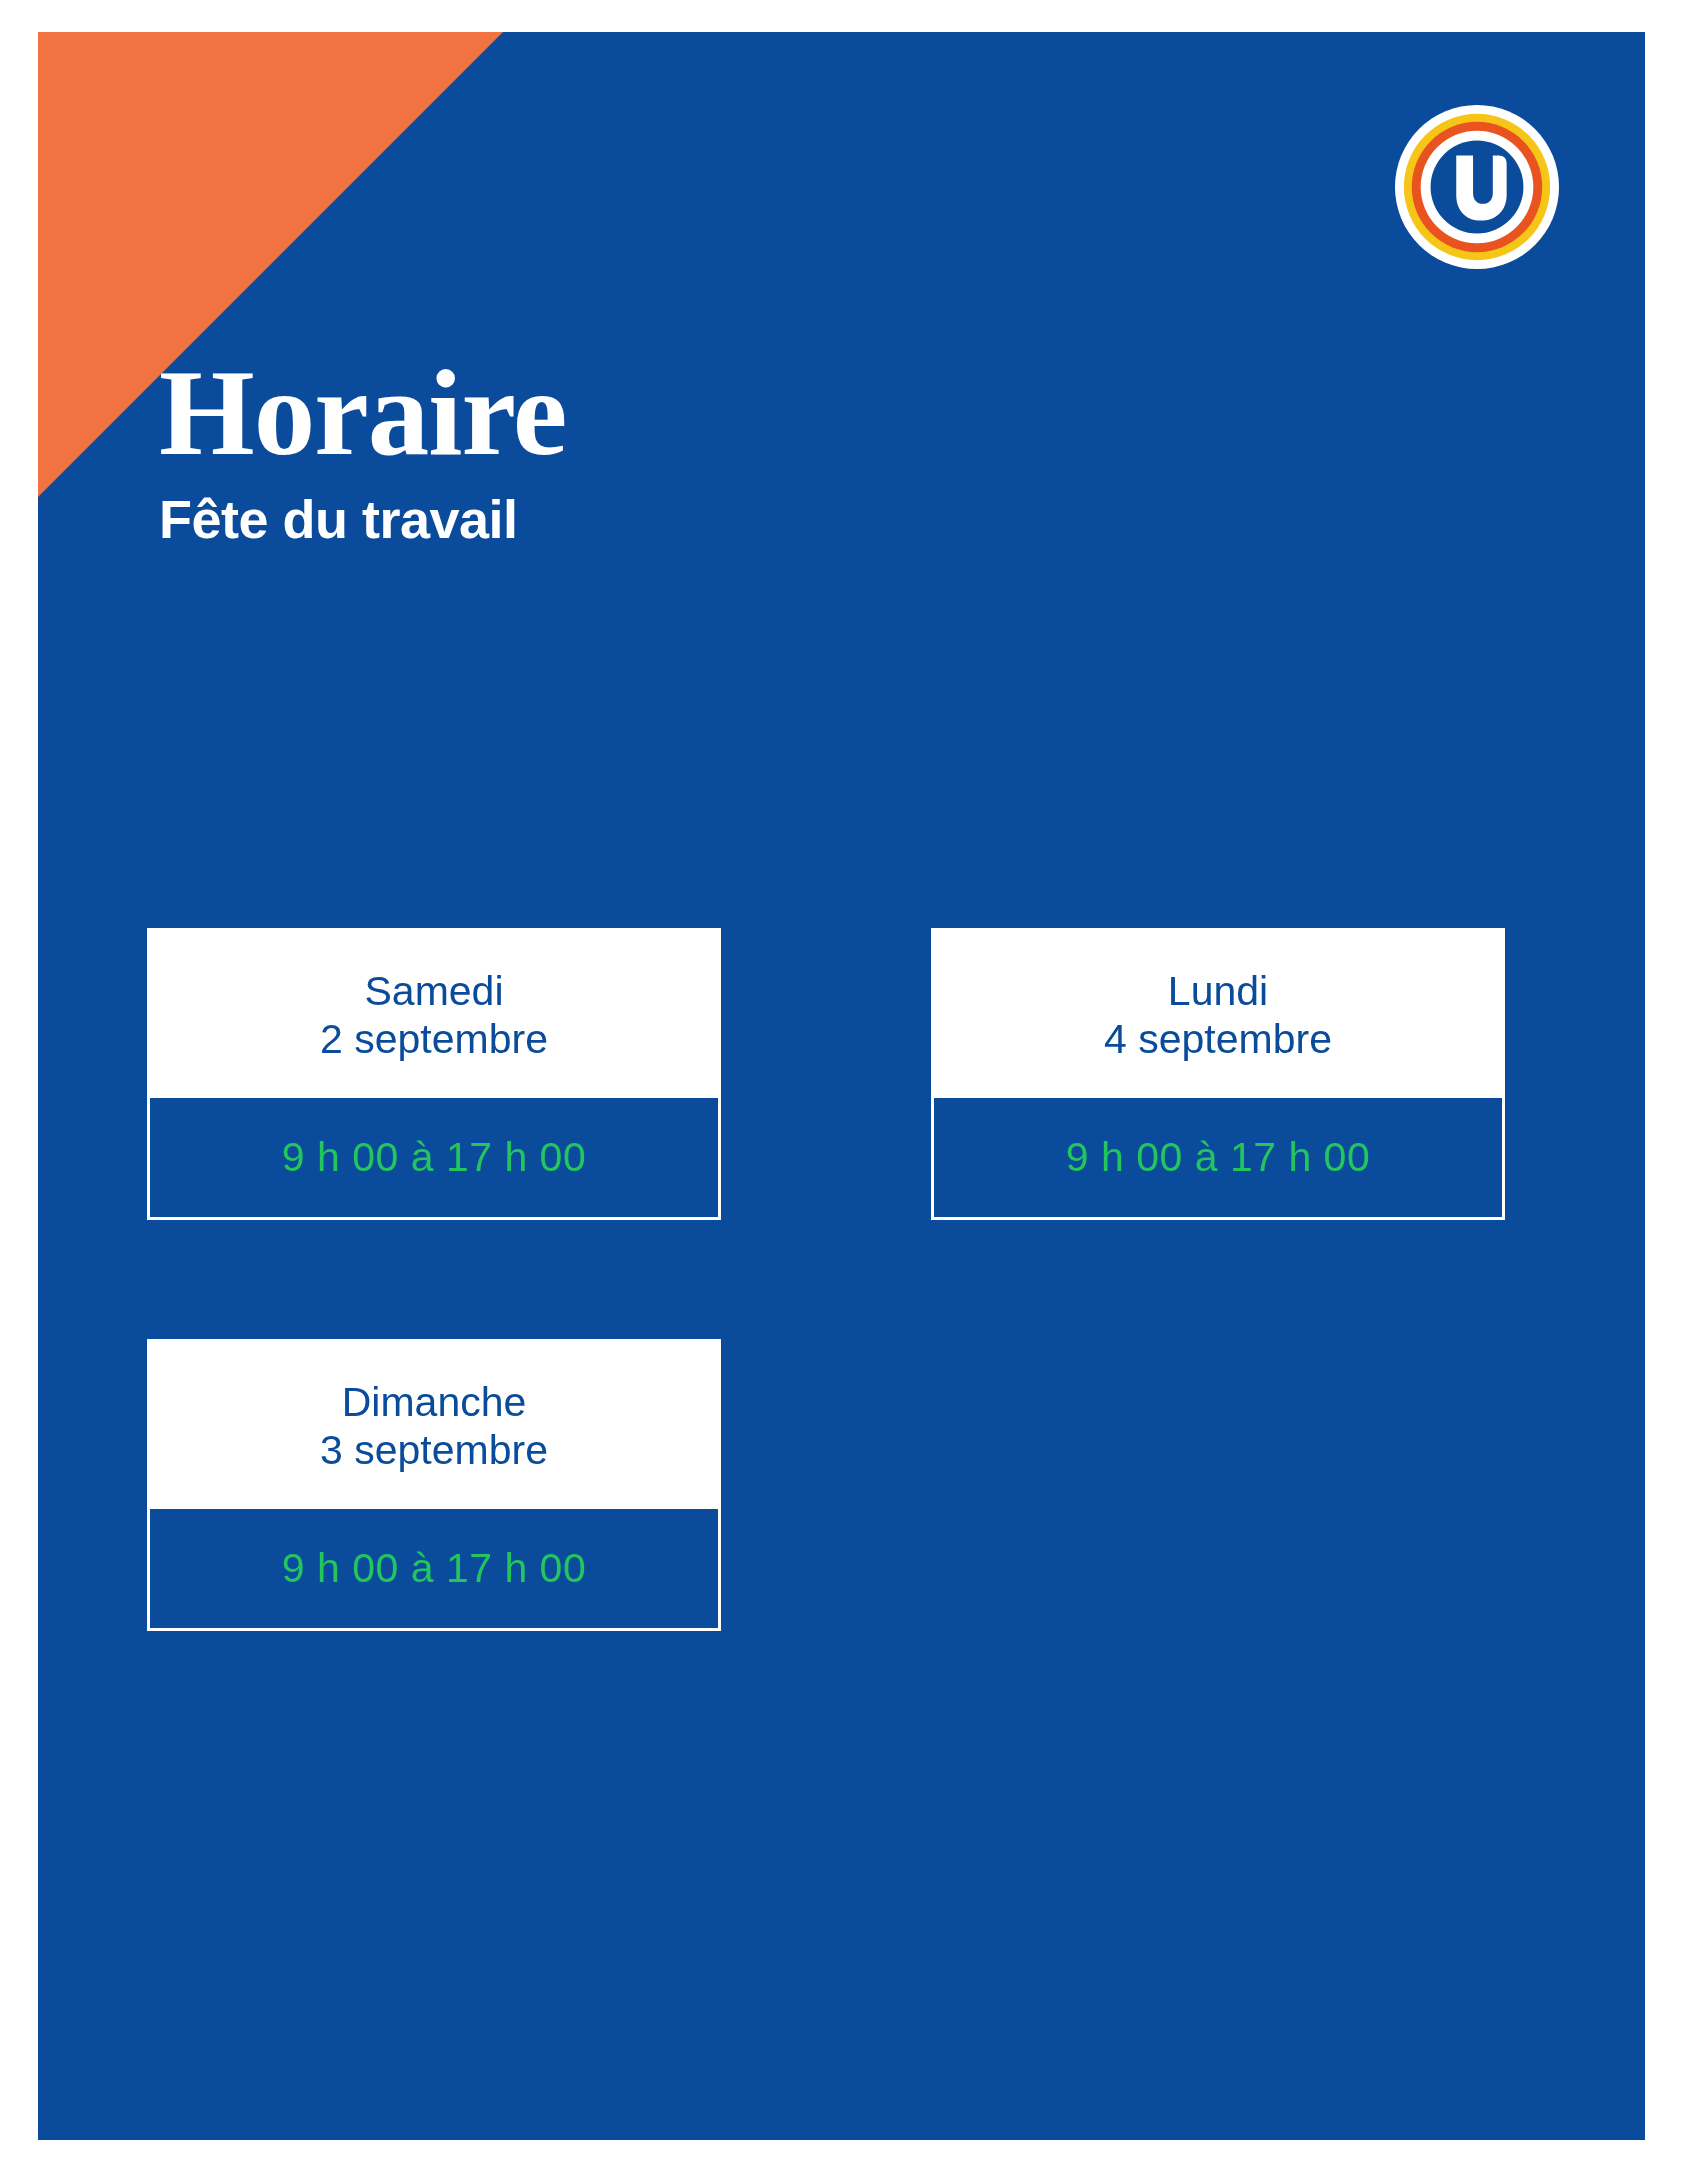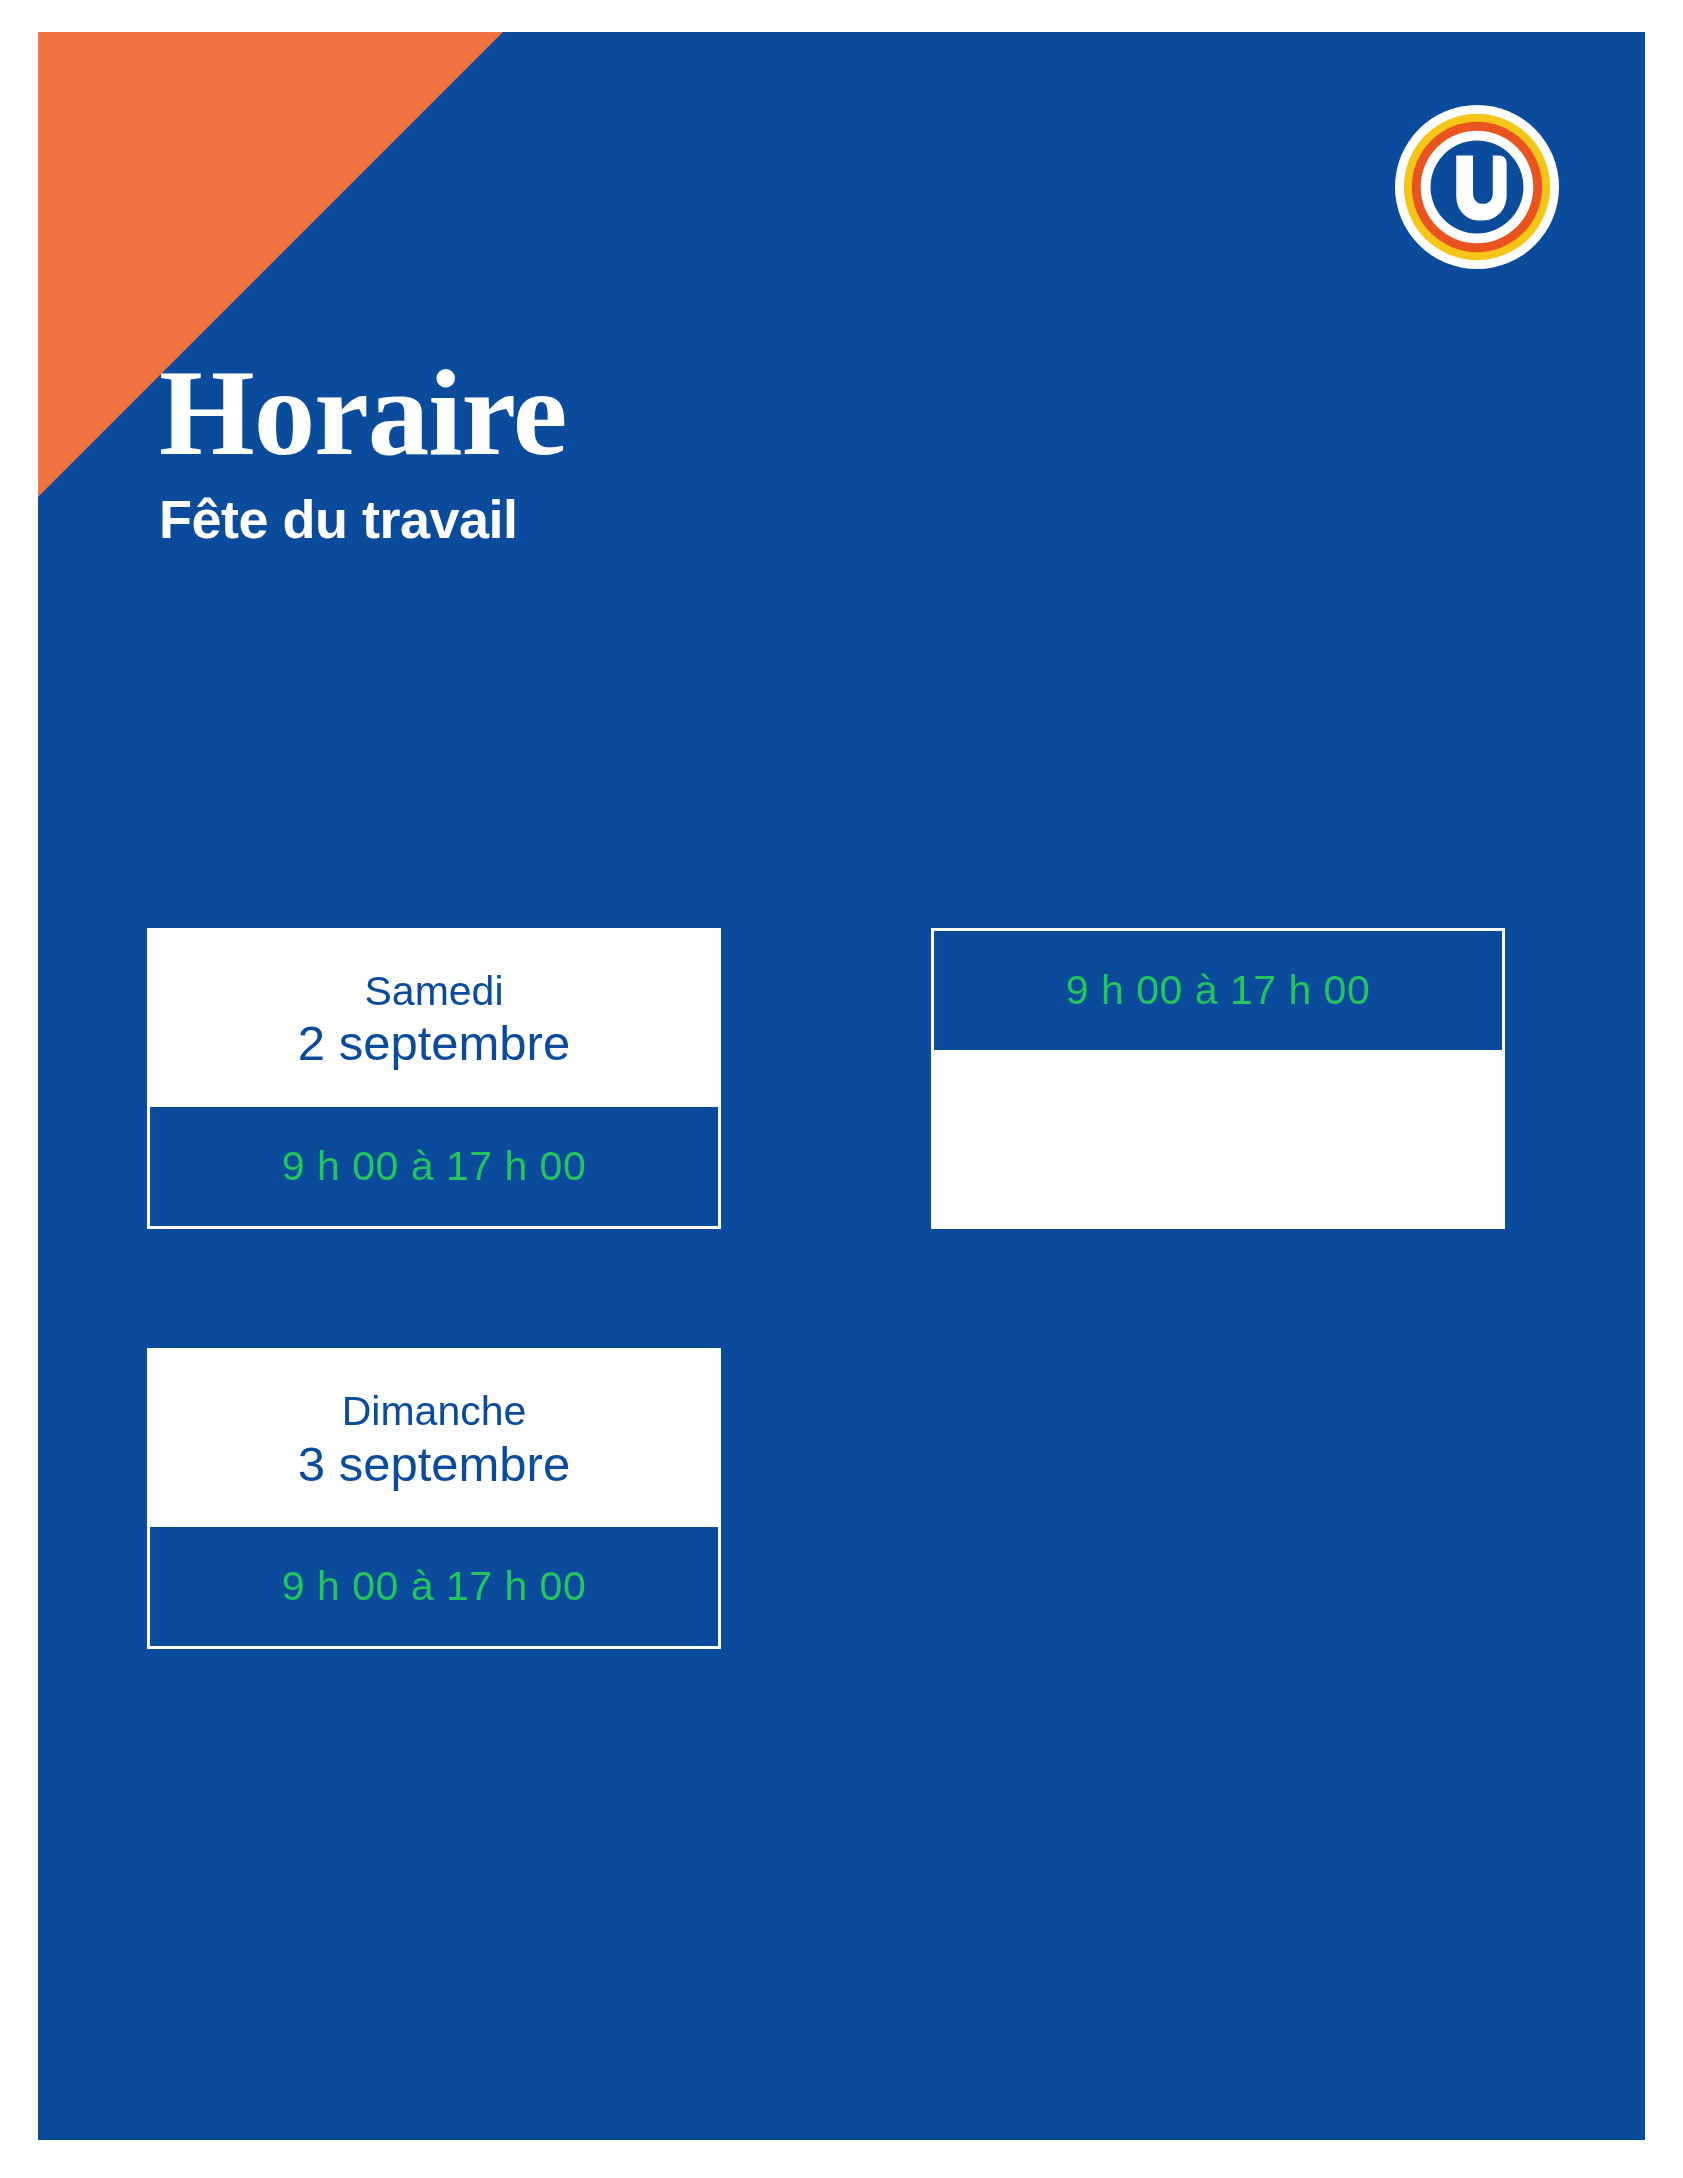--- a/index.html
+++ b/index.html
@@ -100,21 +100,21 @@
     color: #0a4b9b;
     text-align: center;
     padding: 36px 10px 34px 10px;
   }
   .card-day {
     font-size: 41px;
     line-height: 1.18;
     font-weight: normal;
   }
   .card-date {
-    font-size: 49px;
+    font-size: 41px;
     line-height: 1.18;
     font-weight: normal;
   }
   .card-hours {
     background: #0a4b9b;
     color: #22c55e;
     text-align: center;
     font-size: 41px;
     letter-spacing: 0.5px;
     padding: 36px 10px 36px 10px;
@@ -150,20 +150,24 @@
 
       <div class="card">
         <div class="card-head">
           <div class="card-day">Samedi</div>
           <div class="card-date">2 septembre</div>
         </div>
         <div class="card-hours">9 h 00 à 17 h 00</div>
       </div>
 
       <div class="card">
+        <div class="card-head">
+          <div class="card-day">Lundi</div>
+          <div class="card-date">4 septembre</div>
+        </div>
         <div class="card-hours">9 h 00 à 17 h 00</div>
       </div>
 
       <div class="card">
         <div class="card-head">
           <div class="card-day">Dimanche</div>
           <div class="card-date">3 septembre</div>
         </div>
         <div class="card-hours">9 h 00 à 17 h 00</div>
       </div>

